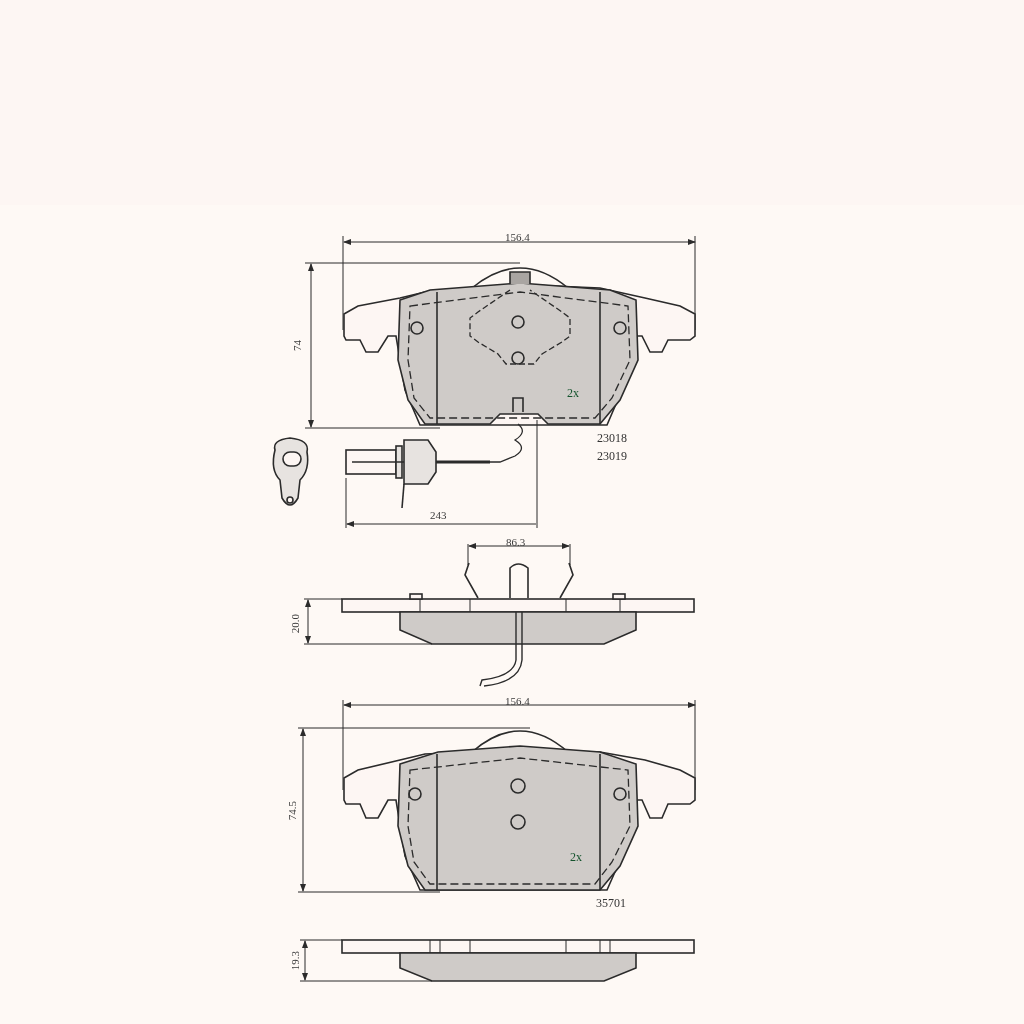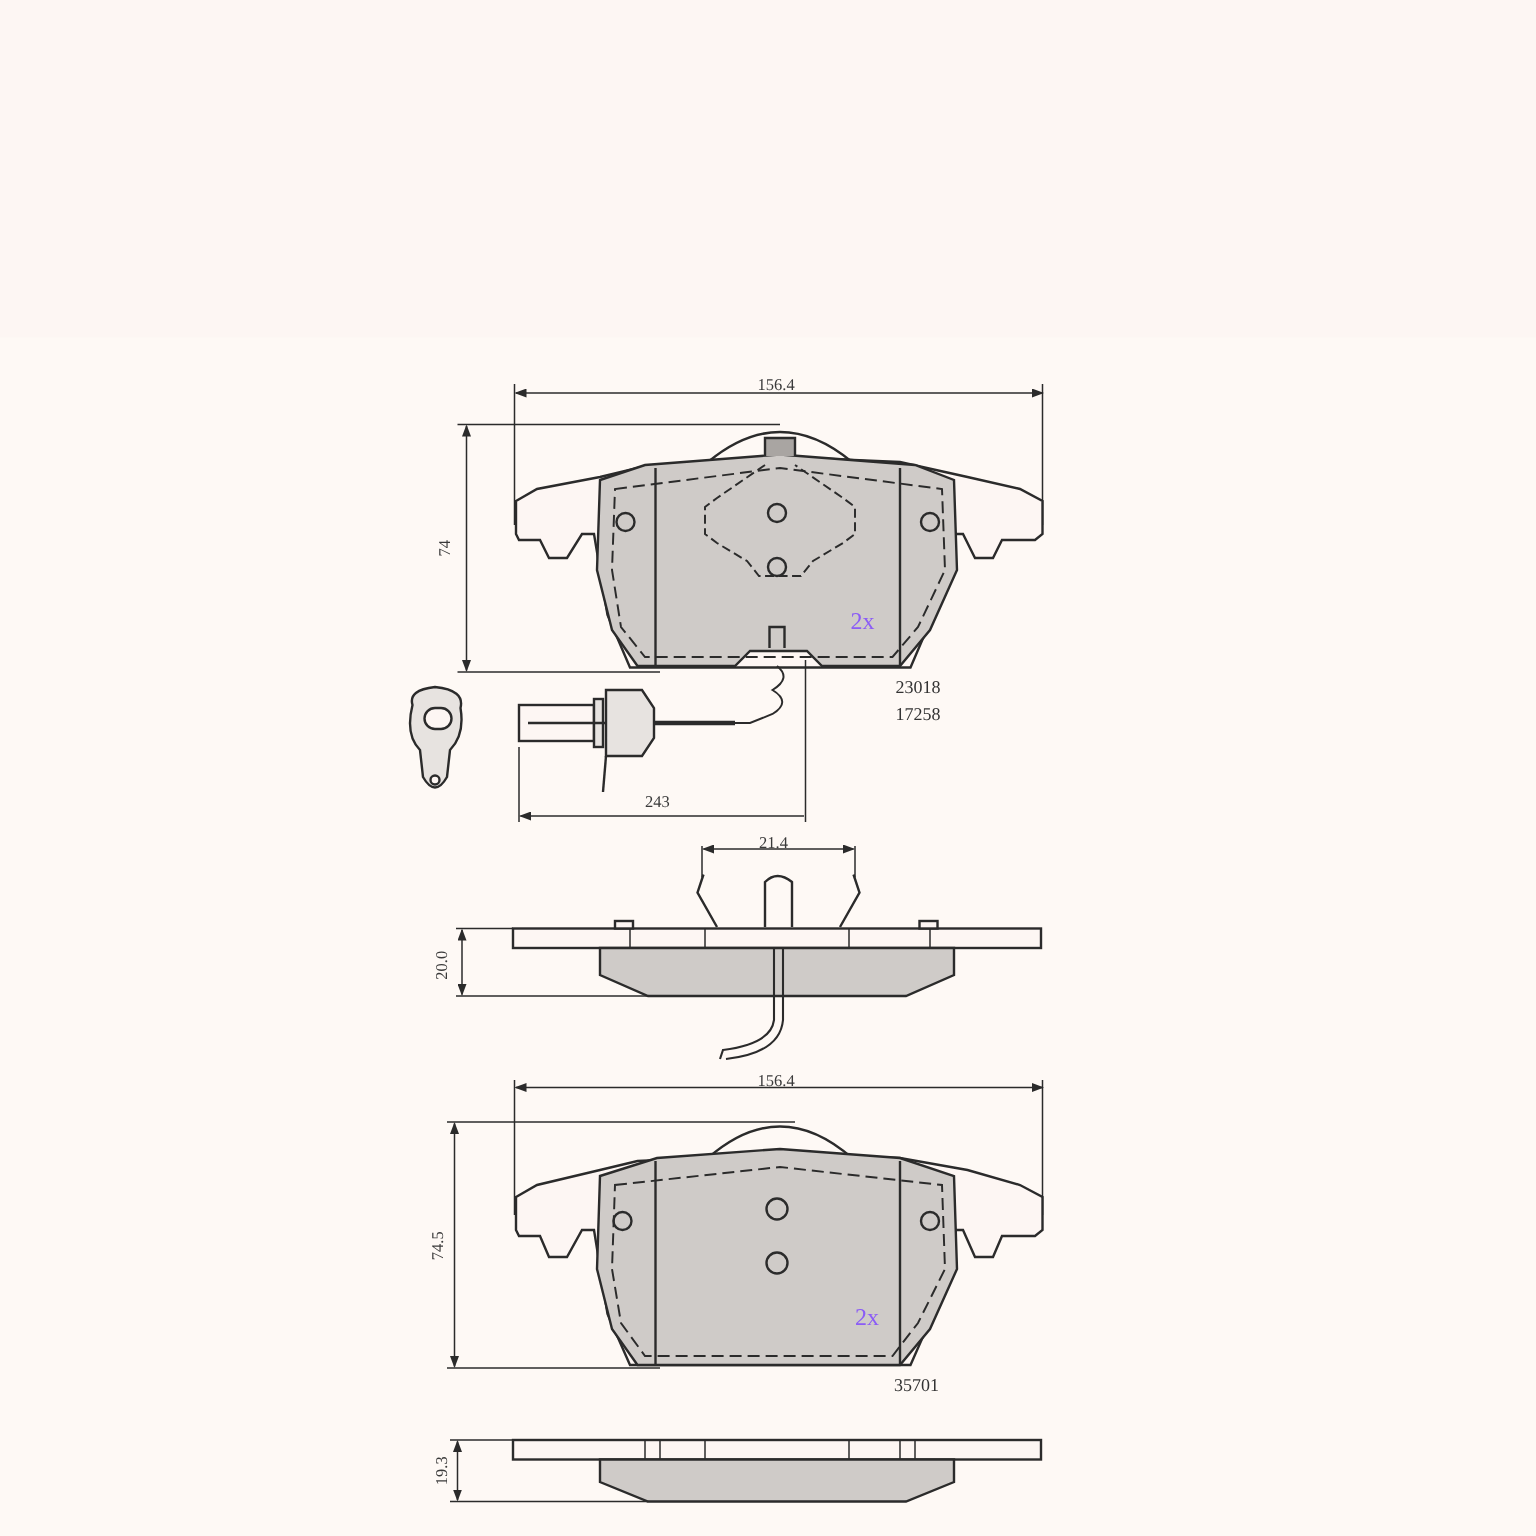--- a/index.html
+++ b/index.html
@@ -1,33 +1,33 @@
 <!DOCTYPE html>
 <html><head>
   <meta charset="utf-8">
   <style>
     html, body { margin: 0; padding: 0; }
     body {
       width: 1024px; height: 1024px; overflow: hidden;
       background: #fdf6f3;
       font-family: "Liberation Serif", "DejaVu Serif", serif;
     }
-    .canvas { position: relative; width: 1024px; height: 756px; margin-top: 20px; }
+    .canvas { position: relative; width: 1024px; height: 756px; }
     .bg-band {
       position: absolute; left: 0; top: 205px; width: 1024px; height: 819px;
       background: #fef9f5;
     }
     svg.drawing { position: absolute; left: 0; top: 0; }
     .lbl {
       position: absolute; font-size: 11px; color: #3a3a3a; line-height: 1;
       white-space: nowrap;
     }
     .lbl.v { transform: rotate(-90deg); transform-origin: center center; }
     .part { font-size: 12px; color: #333; }
-    .qty { font-size: 16px; color: #8b5cf6; }
+    .qty { font-size: 12px; color: #14532d; }
   </style>
 </head>
 <body>
 
 <div class="canvas">
   <div class="bg-band"></div>
 
   <svg class="drawing" width="1024" height="1024" viewBox="0 0 1024 1024" xmlns="http://www.w3.org/2000/svg">
     <defs>
       <marker id="arr" markerWidth="8" markerHeight="6" refX="7" refY="3" orient="auto-start-reverse">
@@ -147,22 +147,22 @@
       <line x1="305" y1="941" x2="305" y2="980" stroke-width="1" marker-start="url(#arr)" marker-end="url(#arr)"></line>
       <line x1="300" y1="940" x2="342" y2="940" stroke-width="1"></line>
       <line x1="300" y1="981" x2="432" y2="981" stroke-width="1"></line>
     </g>
   </svg>
 
   <span class="lbl" style="left:505px; top:232px;">156.4</span>
   <span class="lbl v" style="left:292px; top:340px;">74</span>
   <span class="lbl qty" style="left:567px; top:387px;">2x</span>
   <span class="lbl part" style="left:597px; top:432px;">23018</span>
-  <span class="lbl part" style="left:597px; top:450px;">17258</span>
+  <span class="lbl part" style="left:597px; top:450px;">23019</span>
   <span class="lbl" style="left:430px; top:510px;">243</span>
-  <span class="lbl" style="left:506px; top:537px;">21.4</span>
+  <span class="lbl" style="left:506px; top:537px;">86.3</span>
   <span class="lbl v" style="left:286px; top:618px;">20.0</span>
   <span class="lbl" style="left:505px; top:696px;">156.4</span>
   <span class="lbl v" style="left:283px; top:805px;">74.5</span>
   <span class="lbl qty" style="left:570px; top:851px;">2x</span>
   <span class="lbl part" style="left:596px; top:897px;">35701</span>
   <span class="lbl v" style="left:286px; top:955px;">19.3</span>
 </div>
 
 </body></html>

